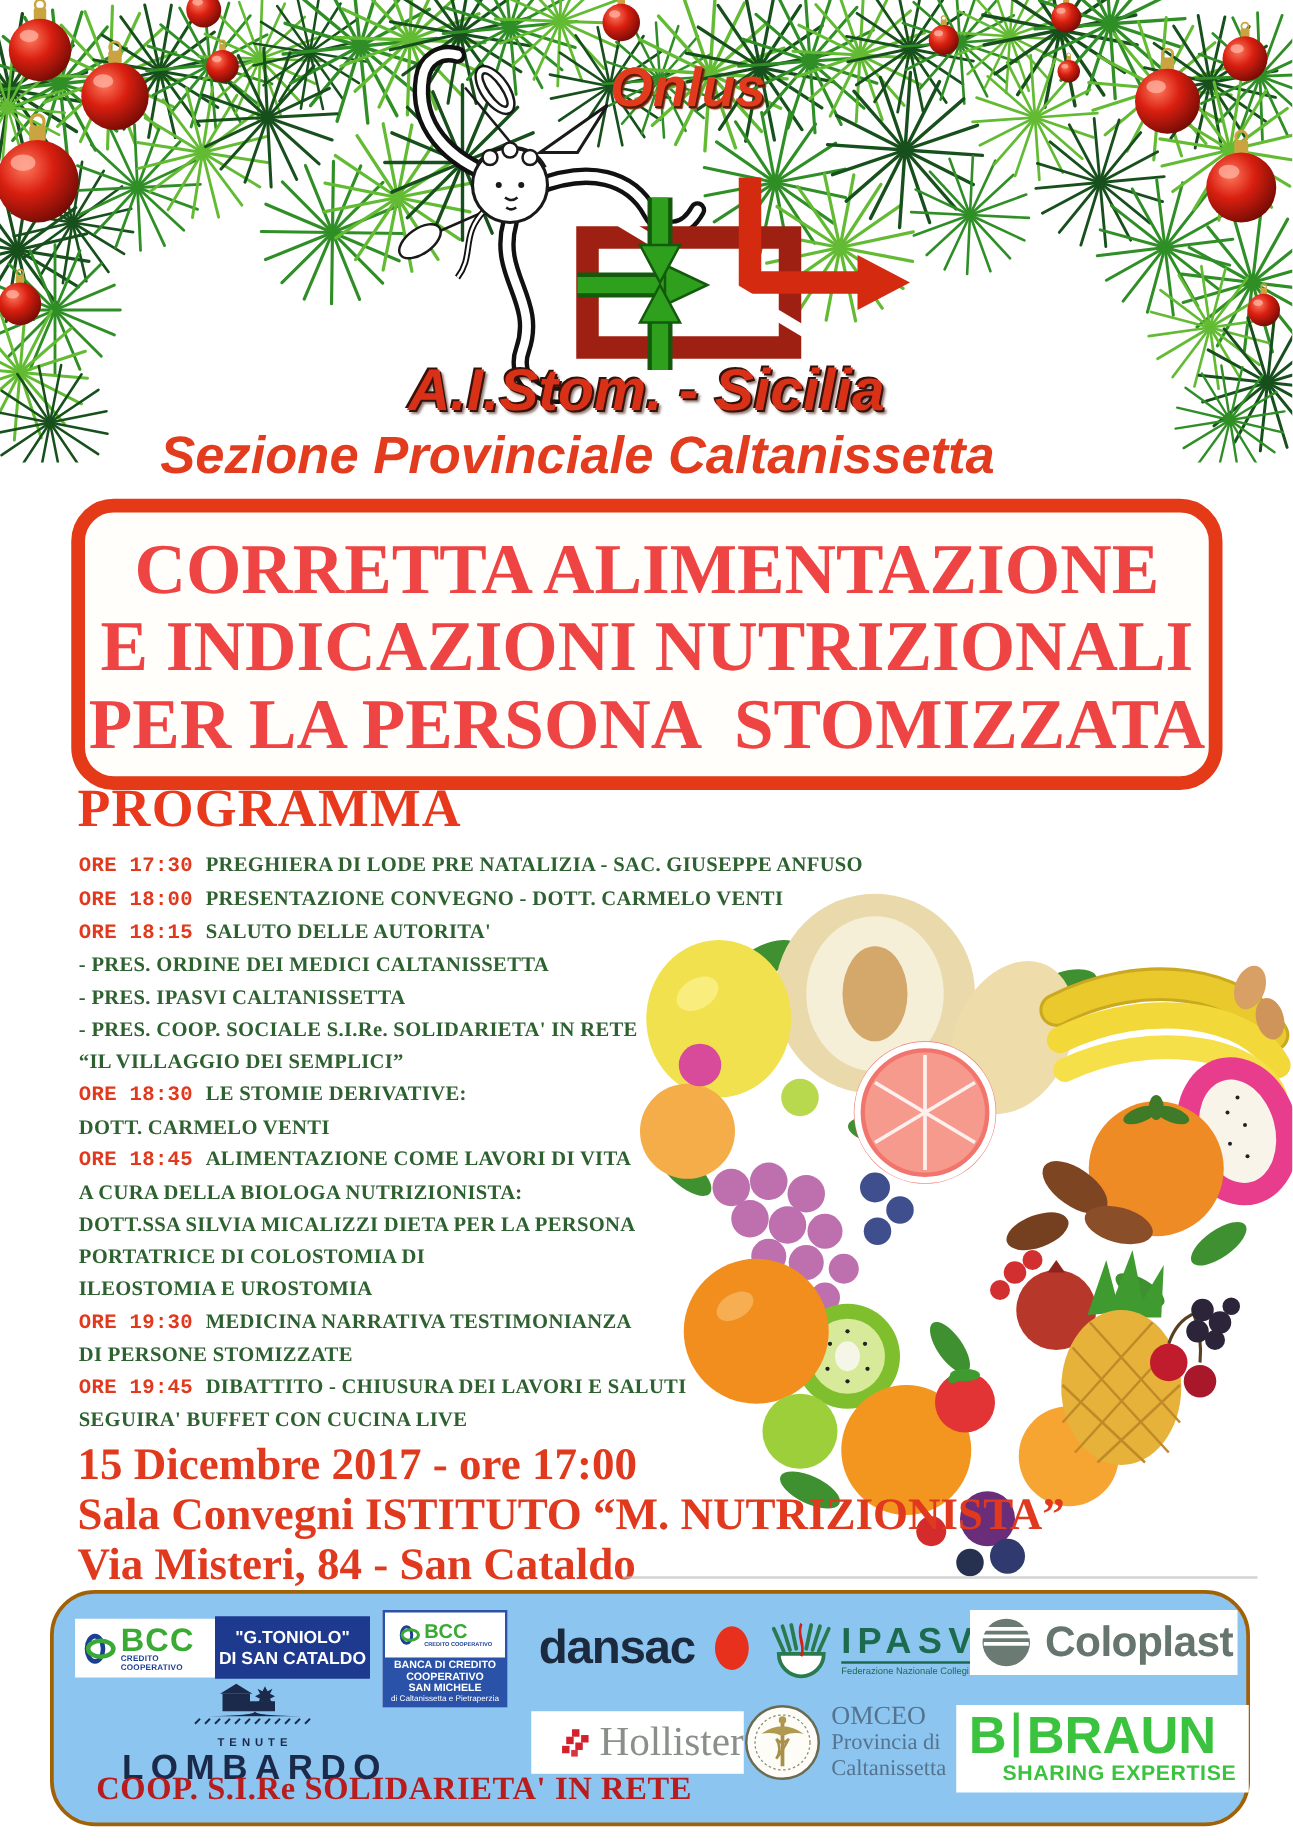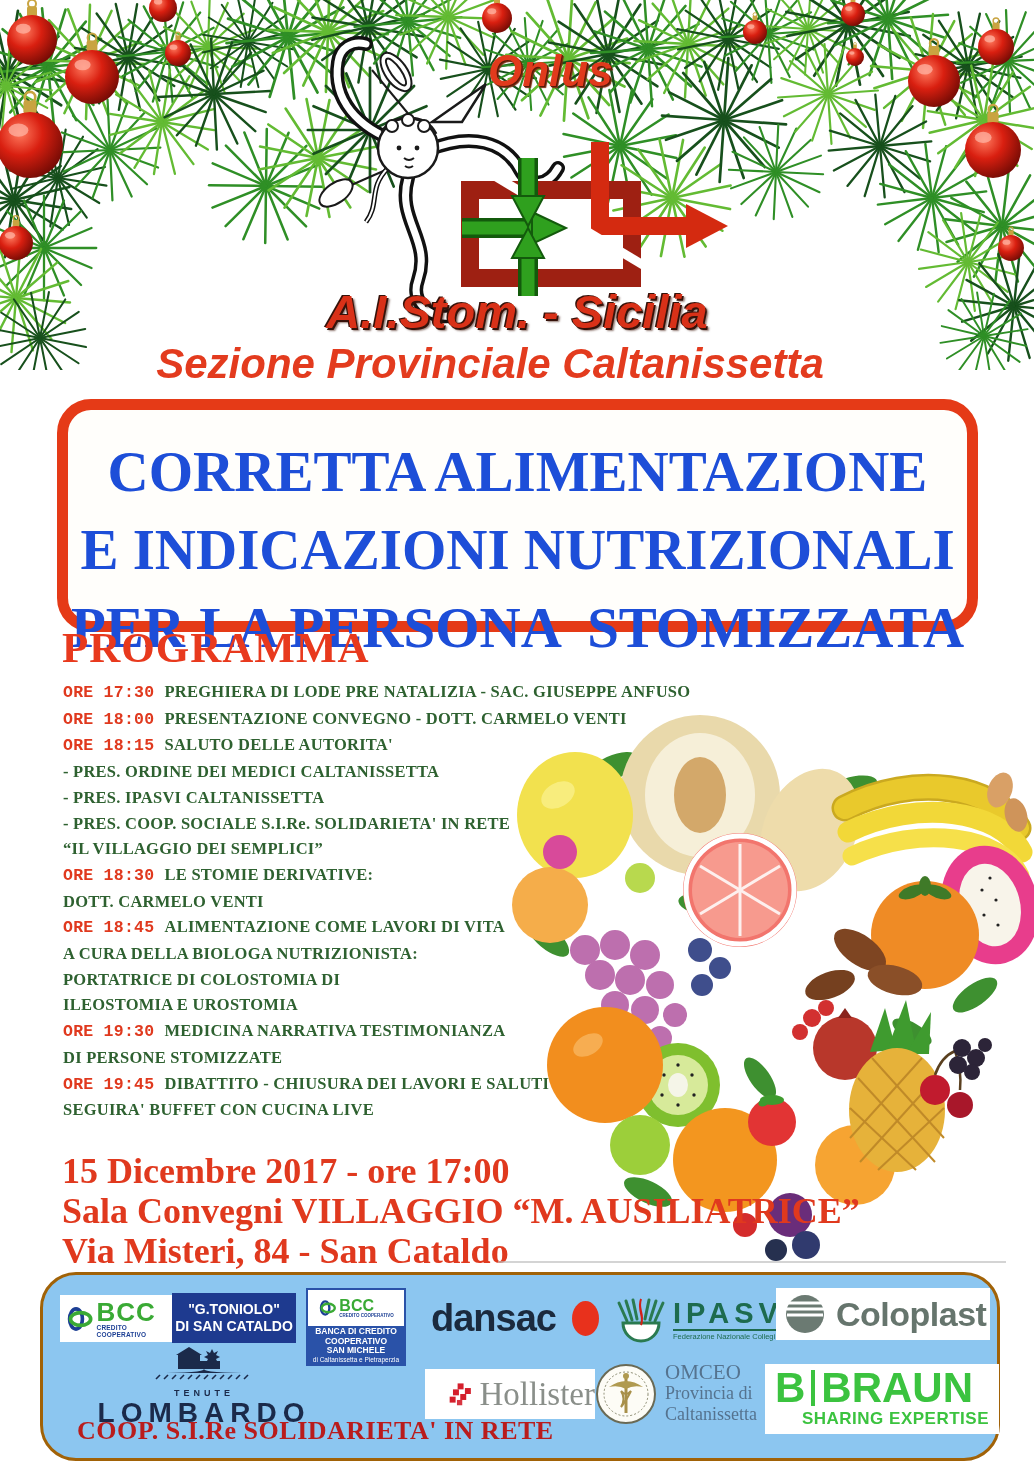--- a/index.html
+++ b/index.html
@@ -7,26 +7,26 @@
           font-family:"Liberation Serif",serif;}
   .abs{position:absolute;}
 
   
   .onlus{left:488px;top:46px;font:italic 700 44px "Liberation Sans",sans-serif;color:#e13a1c;
          text-shadow:1px 1px 0 #5a1a08,2px 2px 1px #7a2a10;}
   .org-name{left:0;top:284px;width:1034px;text-align:center;
          font:italic 700 47px "Liberation Sans",sans-serif;color:#d93118;
          text-shadow:-1.5px -1.5px 0 #36120a,1.5px 1.5px 0 #36120a,3px 3px 2px rgba(60,20,8,.55);}
   .section-name{left:0;top:340px;width:924px;text-align:center;
-         font:italic 700 42px "Liberation Sans",sans-serif;color:#e33b1e;padding-left:28px;}
+         font:italic 700 42px "Liberation Sans",sans-serif;color:#e33b1e;}
 
   
   .title-box{left:57px;top:399px;width:899px;height:196px;border:11px solid #e53a17;
          border-radius:34px;background:#fffefb;text-align:center;padding-top:15px;}
-  .title-line{font:600 57px "Liberation Serif",serif;color:#1d4ed8;line-height:62px;white-space:pre;margin-top:16px;}
+  .title-line{font:600 57px "Liberation Serif",serif;color:#ef4444;line-height:62px;white-space:pre;}
 
   
   .prog-head{left:62px;top:623px;font:700 43px "Liberation Serif",serif;color:#e8391d;letter-spacing:1px;}
   .program{left:63px;top:679px;width:640px;}
   .prog-line{font:700 16.5px/25.7px "Liberation Serif",serif;color:#2e6130;white-space:pre;letter-spacing:.25px;}
   .prog-line .time{color:#e0391e;font-family:Liberation Mono, monospace;}
 
   
   .event{left:62px;top:1151px;}
   .event-line{font:600 36px/40px "Liberation Serif",serif;color:#e0391e;}
@@ -418,31 +418,32 @@
       <div class="prog-line"><span class="time">ORE 18:00 </span><span>PRESENTAZIONE CONVEGNO - DOTT. CARMELO VENTI</span></div>
       <div class="prog-line"><span class="time">ORE 18:15 </span><span>SALUTO DELLE AUTORITA'</span></div>
       <div class="prog-line"><span>- PRES. ORDINE DEI MEDICI CALTANISSETTA</span></div>
       <div class="prog-line"><span>- PRES. IPASVI CALTANISSETTA</span></div>
       <div class="prog-line"><span>- PRES. COOP. SOCIALE S.I.Re. SOLIDARIETA' IN RETE</span></div>
       <div class="prog-line"><span>“IL VILLAGGIO DEI SEMPLICI”</span></div>
       <div class="prog-line"><span class="time">ORE 18:30 </span><span>LE STOMIE DERIVATIVE:</span></div>
       <div class="prog-line"><span>DOTT. CARMELO VENTI</span></div>
       <div class="prog-line"><span class="time">ORE 18:45 </span><span>ALIMENTAZIONE COME LAVORI DI VITA</span></div>
       <div class="prog-line"><span>A CURA DELLA BIOLOGA NUTRIZIONISTA:</span></div>
+      <div class="prog-line"><span>DOTT.SSA SILVIA MICALIZZI DIETA PER LA PERSONA</span></div>
       <div class="prog-line"><span>PORTATRICE DI COLOSTOMIA DI</span></div>
       <div class="prog-line"><span>ILEOSTOMIA E UROSTOMIA</span></div>
       <div class="prog-line"><span class="time">ORE 19:30 </span><span>MEDICINA NARRATIVA TESTIMONIANZA</span></div>
       <div class="prog-line"><span>DI PERSONE STOMIZZATE</span></div>
       <div class="prog-line"><span class="time">ORE 19:45 </span><span>DIBATTITO - CHIUSURA DEI LAVORI E SALUTI</span></div>
       <div class="prog-line"><span>SEGUIRA' BUFFET CON CUCINA LIVE</span></div>
     </div>
 
   <div class="abs event">
     <div class="event-line">15 Dicembre 2017 - ore 17:00</div>
-    <div class="event-line">Sala Convegni VILLAGGIO “M. AUSILIATRICE”</div>
+    <div class="event-line">Sala Convegni ISTITUTO “M. NUTRIZIONISTA”</div>
     <div class="event-line">Via Misteri, 84 - San Cataldo</div>
   </div>
 
   <div class="abs pre-footer-line"></div>
 
   <div class="abs footer">
 
     <div class="abs logo-card bcc-box">
       <svg width="30" height="30" viewBox="0 0 30 30">
         <ellipse cx="12" cy="15" rx="7" ry="11" stroke="#1c3f94" stroke-width="4" fill="none"></ellipse>

